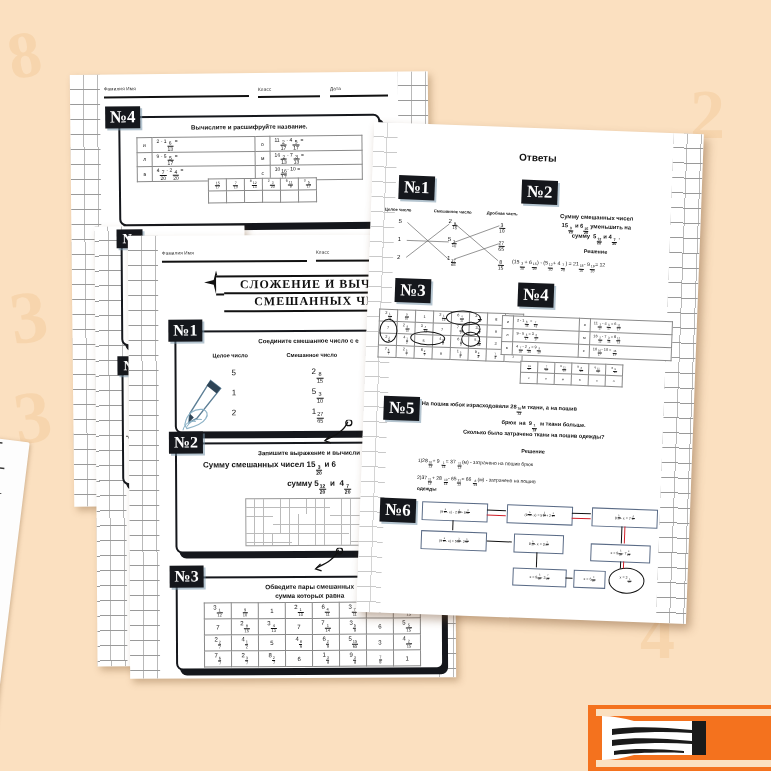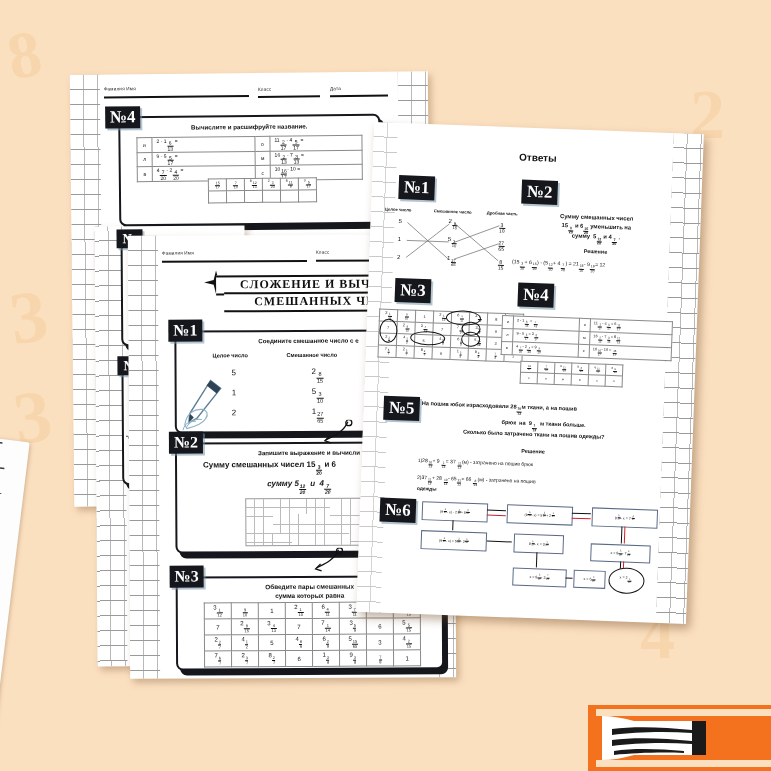--- a/index.html
+++ b/index.html
@@ -261,21 +261,21 @@
         </svg>
       </div>
 
       <div class="badge" style="left:40px;top:196px;width:34px;height:22px;font-size:16px;">№2</div>
       <div class="taskbox" style="left:46px;top:207px;width:264px;height:107px;">
         <div class="ttl" style="left:0;right:0;top:5px;font-size:6.2px;">Запишите выражение и вычисли</div>
         <div style="position:absolute;left:26px;top:16px;font-size:8px;font-weight:700;color:#111;">Сумму смешанных чисел 15<span class="frac" style="font-size:5px">
               <span class="n">3</span>
               <span class="d">20</span>
             </span> и 6</div>
-        <div style="position:absolute;left:90px;top:35px;font-size:8px;font-weight:700;color:#111;font-style:italic;">сумму 5<span class="frac" style="font-size:5px">
+        <div style="position:absolute;left:110px;top:35px;font-size:8px;font-weight:700;color:#111;">сумму 5<span class="frac" style="font-size:5px">
               <span class="n">12</span>
               <span class="d">20</span>
             </span> &nbsp;и&nbsp; 4<span class="frac" style="font-size:5px">
               <span class="n">7</span>
               <span class="d">20</span>
             </span></div>
         <div style="position:absolute;left:68px;top:54px;width:200px;height:46px;background:
                repeating-linear-gradient(to bottom,transparent 0 8px,#bbb 8px 8.7px),
                repeating-linear-gradient(to right,transparent 0 8px,#bbb 8px 8.7px);border:.7px solid #999;"></div>
       </div>

